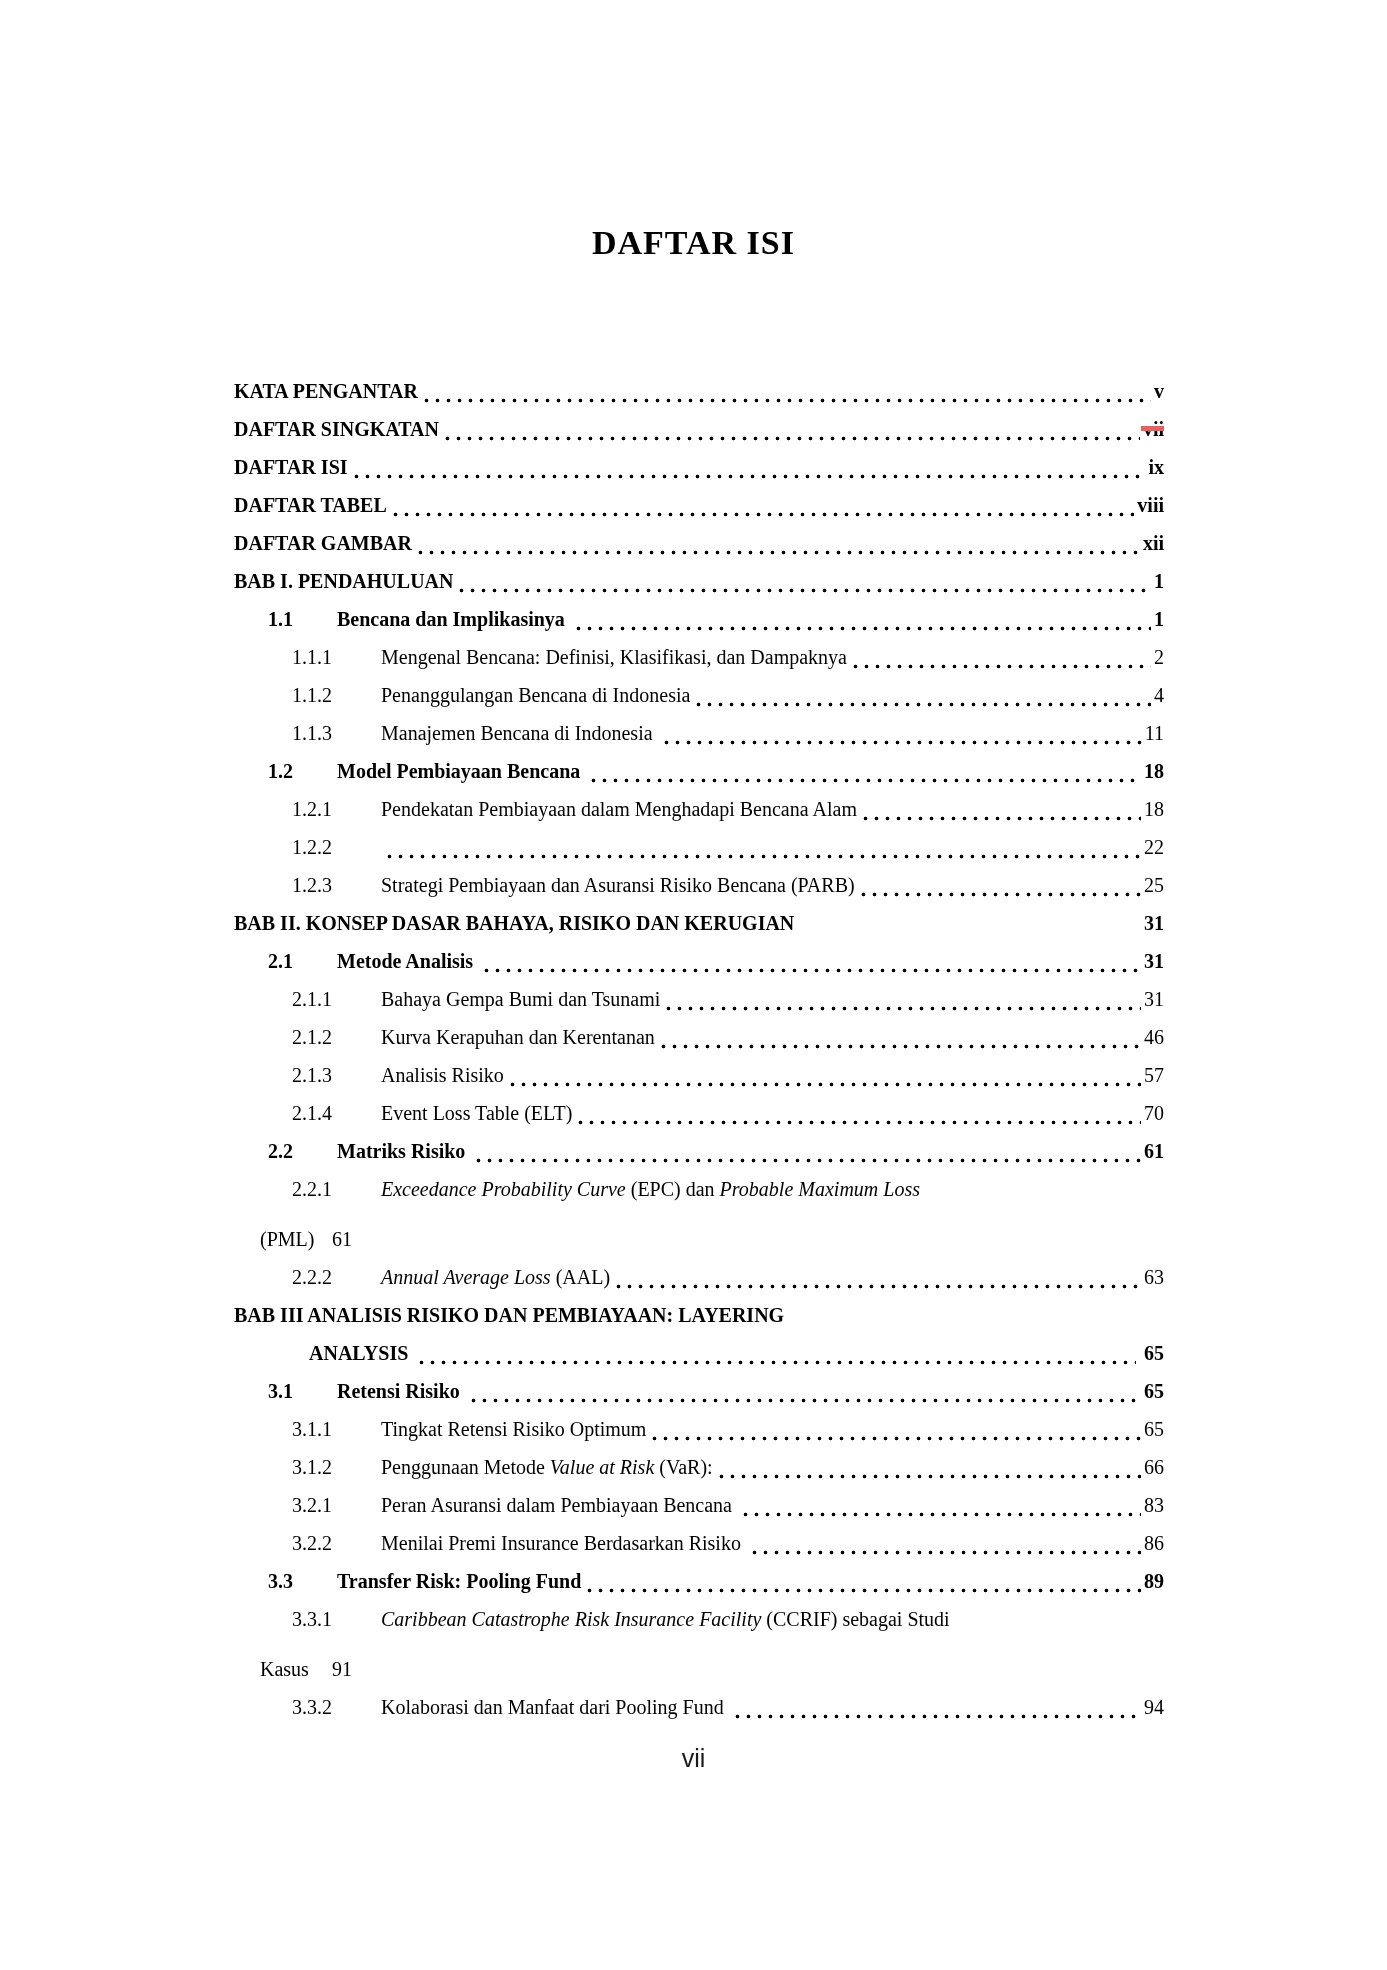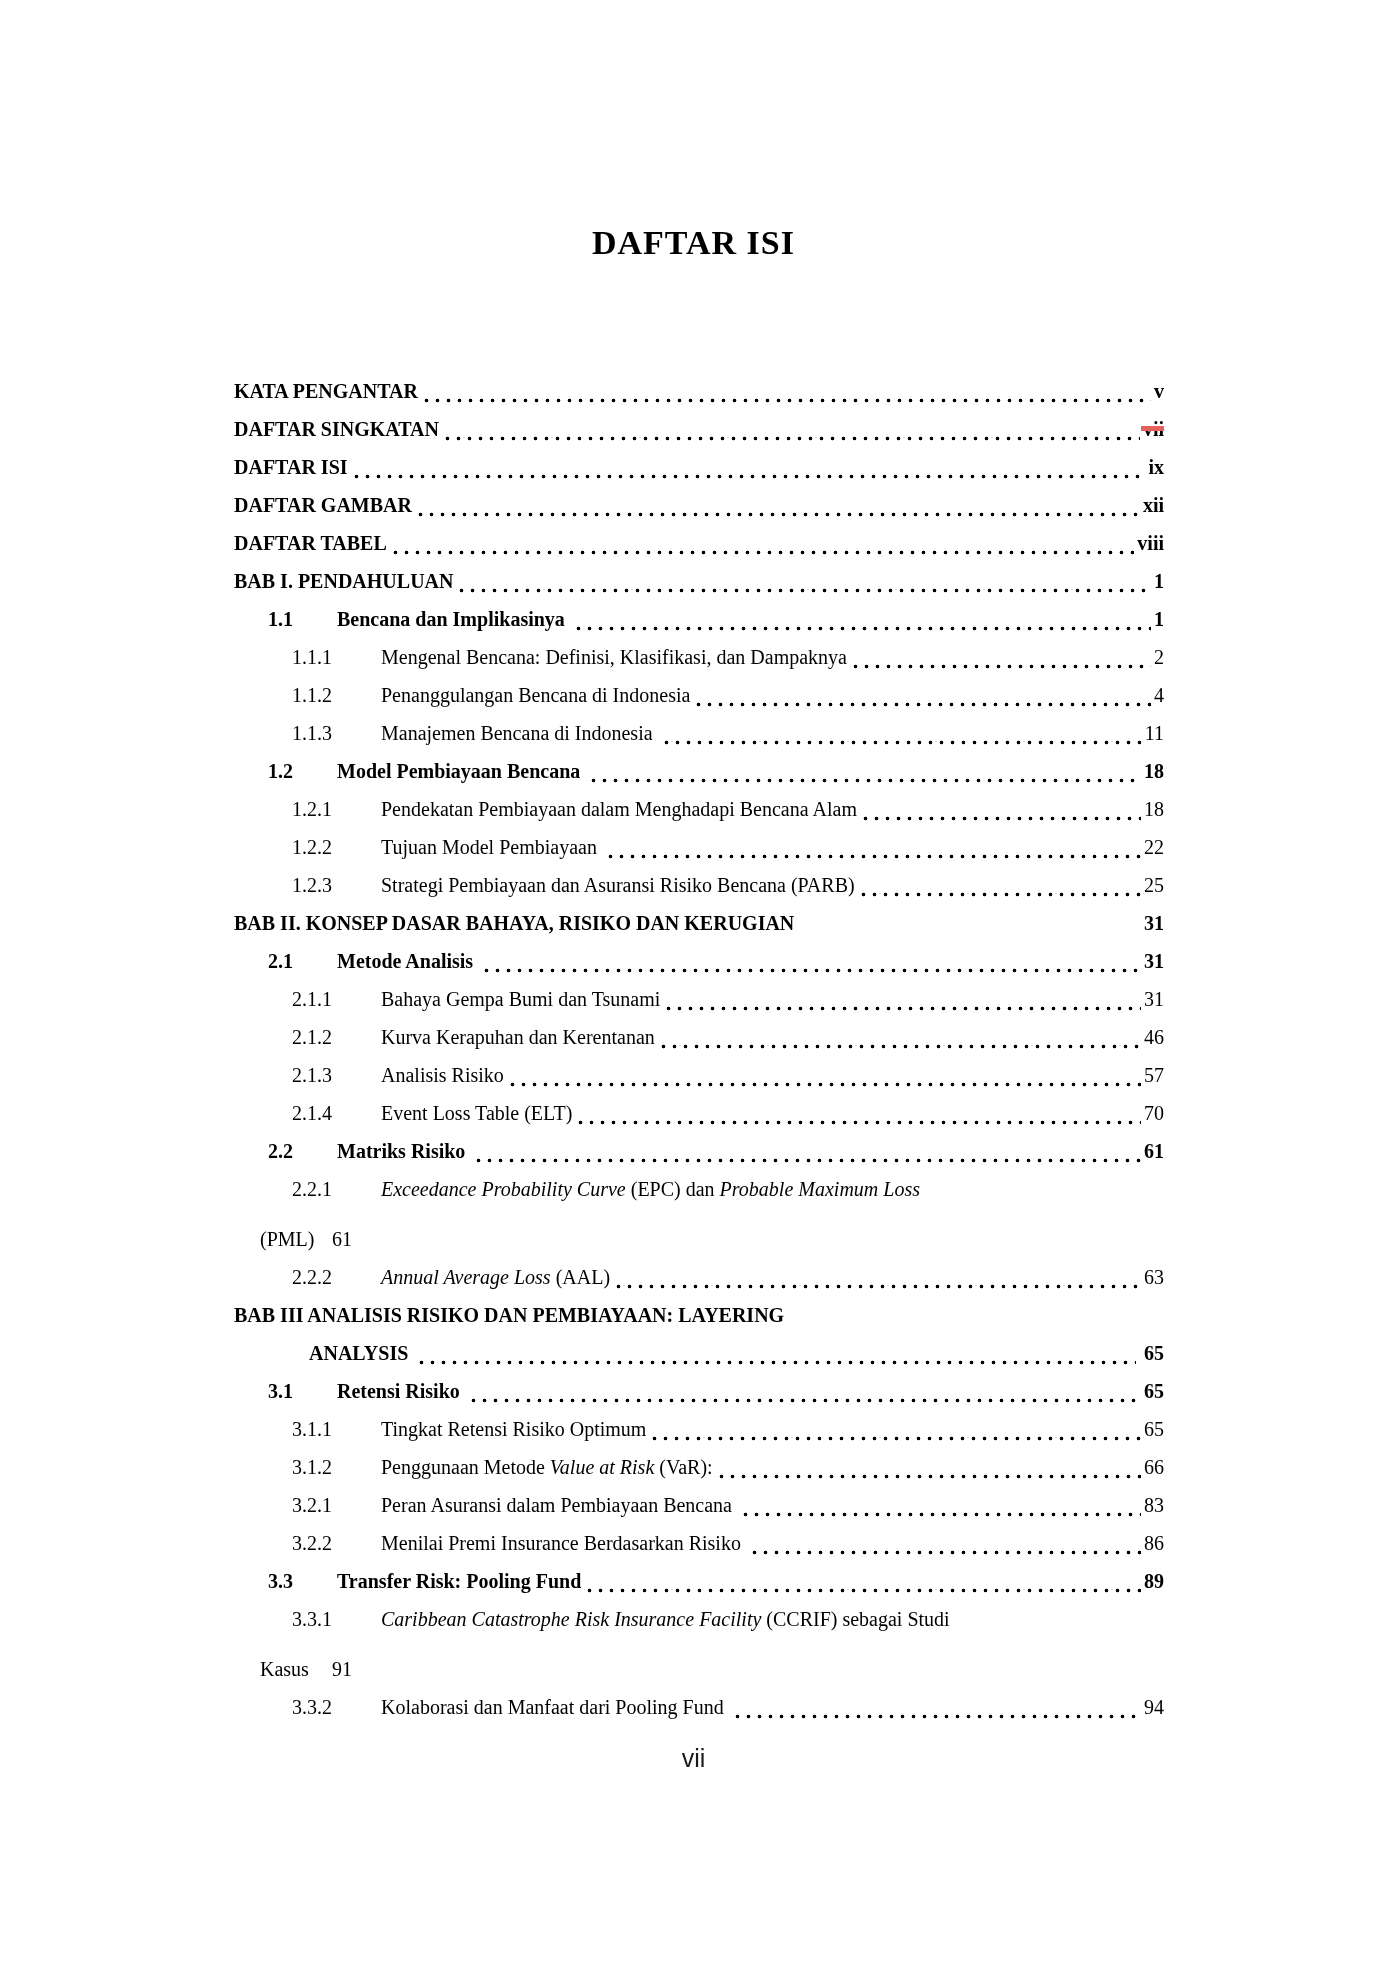--- a/index.html
+++ b/index.html
@@ -68,29 +68,29 @@
     <span class="page strike">vii</span>
   </div>
       <div class="row front">
     
     <span class="label"><span>DAFTAR ISI</span></span>
     <span class="leader"></span>
     <span class="page">ix</span>
   </div>
       <div class="row front">
     
+    <span class="label"><span>DAFTAR TABEL</span></span>
+    <span class="leader"></span>
+    <span class="page">viii</span>
+  </div>
+      <div class="row front">
+    
     <span class="label"><span>DAFTAR GAMBAR</span></span>
     <span class="leader"></span>
     <span class="page">xii</span>
-  </div>
-      <div class="row front">
-    
-    <span class="label"><span>DAFTAR TABEL</span></span>
-    <span class="leader"></span>
-    <span class="page">viii</span>
   </div>
       <div class="row front">
     
     <span class="label"><span>BAB I. PENDAHULUAN</span></span>
     <span class="leader"></span>
     <span class="page">1</span>
   </div>
       <div class="row l1">
     <span class="num">1.1</span>
     <span class="label"><span>Bencana dan Implikasinya </span></span>
@@ -122,21 +122,20 @@
     <span class="page">18</span>
   </div>
       <div class="row l2">
     <span class="num">1.2.1</span>
     <span class="label"><span>Pendekatan Pembiayaan dalam Menghadapi Bencana Alam</span></span>
     <span class="leader"></span>
     <span class="page">18</span>
   </div>
       <div class="row l2">
     <span class="num">1.2.2</span>
-    <span class="label"><span>Tujuan Model Pembiayaan </span></span>
     <span class="leader"></span>
     <span class="page">22</span>
   </div>
       <div class="row l2">
     <span class="num">1.2.3</span>
     <span class="label"><span>Strategi Pembiayaan dan Asuransi Risiko Bencana (PARB)</span></span>
     <span class="leader"></span>
     <span class="page">25</span>
   </div>
       <div class="row front">

